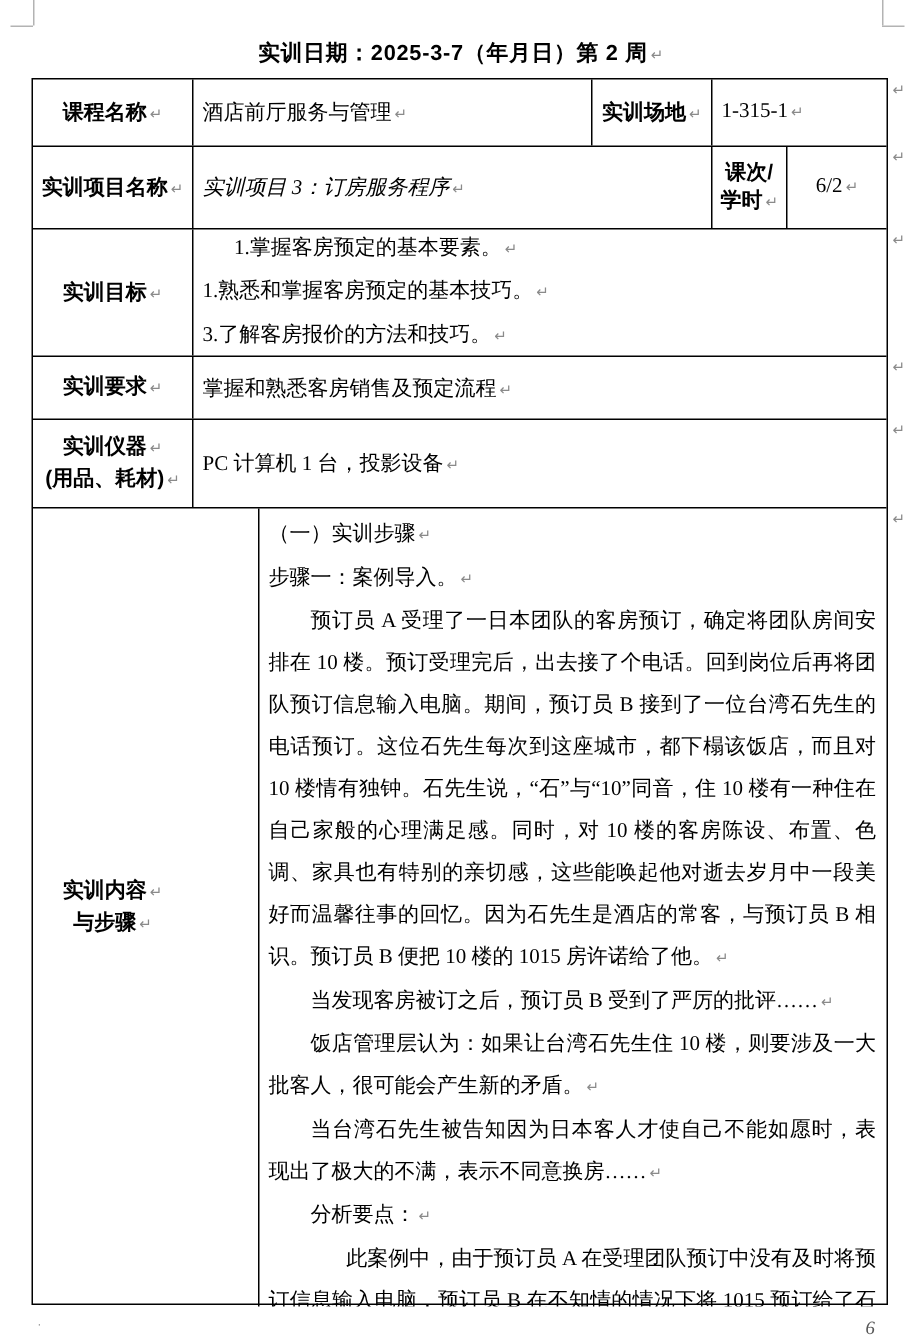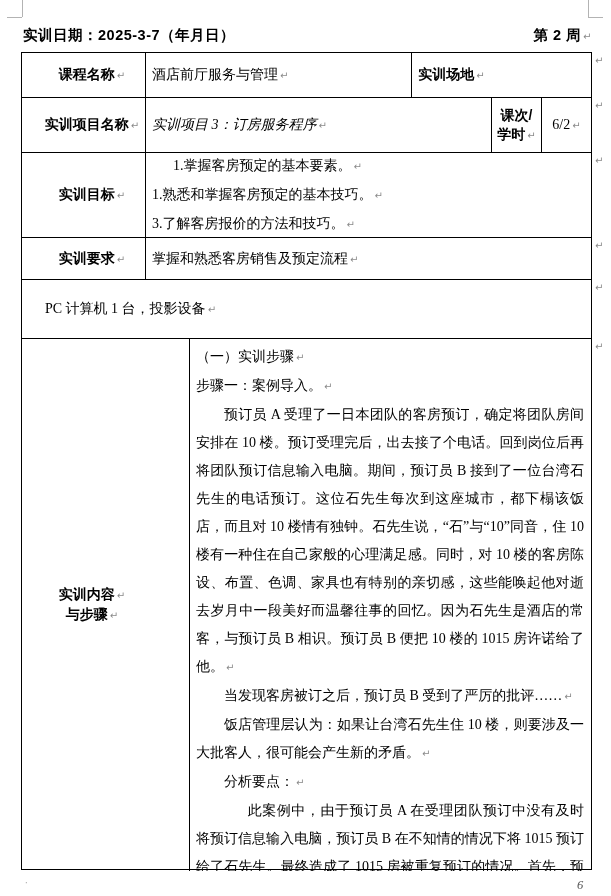--- a/index.html
+++ b/index.html
@@ -10,34 +10,34 @@
   }
   
   .cropmark{position:absolute;}
   .crop-tl-v{left:22px;top:0;width:1px;height:17px;background:#b3b3b3;}
   .crop-tl-h{left:7px;top:17px;width:15px;height:1px;background:#b3b3b3;}
   .crop-tr-v{left:588px;top:0;width:1px;height:17px;background:#b3b3b3;}
   .crop-tr-h{left:588px;top:17px;width:15px;height:1px;background:#b3b3b3;}
   
   .hdr{
     position:absolute;left:23px;top:26px;width:569px;
-    display:flex;justify-content:space-between;align-items:baseline;
+    display:flex;justify-content:center;align-items:baseline;
     font-family:"Liberation Sans","DejaVu Sans",sans-serif;
     font-weight:bold;font-size:14.5px;letter-spacing:.5px;
   }
   
   .doc-table{
     position:absolute;left:21px;top:52px;width:571px;height:818px;
     border:1px solid #000;box-sizing:border-box;
     display:flex;flex-direction:column;
   }
   .trow{display:flex;box-sizing:border-box;border-bottom:1px solid #000;}
   .trow:last-child{border-bottom:none;}
   .tcell{box-sizing:border-box;border-left:1px solid #000;overflow:hidden;}
-  .tcell:first-child{border-left:none;margin-left:17px;}
+  .tcell:first-child{border-left:none;}
   .lblcell{
     display:flex;flex-direction:column;align-items:center;justify-content:center;
     font-family:"Liberation Sans","DejaVu Sans",sans-serif;
     font-weight:bold;font-size:14px;text-align:center;line-height:19px;
   }
   .valcell{display:flex;align-items:center;padding:0 6px;font-size:14px;}
   .valcell.center{justify-content:center;padding:0 2px;}
   .w-label{width:106px;flex:none;}
   .r1-val{width:266px;flex:none;}
   .r1-lbl2{width:80px;flex:none;}
@@ -91,20 +91,23 @@
   <div class="trow h-r1">
     <div class="tcell lblcell w-label">
       <span><span>课程名称</span><span class="pil">↵</span></span>
     </div>
     <div class="tcell valcell r1-val">
       <span><span>酒店前厅服务与管理</span><span class="pil">↵</span></span>
     </div>
     <div class="tcell lblcell r1-lbl2">
       <span><span>实训场地</span><span class="pil">↵</span></span>
     </div>
+    <div class="tcell valcell grow">
+      <span><span>1-315-1</span><span class="pil">↵</span></span>
+    </div>
   </div>
 
   <div class="trow h-r2">
     <div class="tcell lblcell w-label">
       <span><span>实训项目名称</span><span class="pil">↵</span></span>
     </div>
     <div class="tcell valcell r2-val">
       <span><span>实训项目 3：订房服务程序</span><span class="pil">↵</span></span>
     </div>
     <div class="tcell lblcell r2-lbl2">
@@ -130,36 +133,41 @@
   <div class="trow h-r4">
     <div class="tcell lblcell w-label">
       <span><span>实训要求</span><span class="pil">↵</span></span>
     </div>
     <div class="tcell valcell grow">
       <span><span>掌握和熟悉客房销售及预定流程</span><span class="pil">↵</span></span>
     </div>
   </div>
 
   <div class="trow h-r5">
+    <div class="tcell lblcell w-label">
+      <span><span>实训仪器</span><span class="pil">↵</span></span>
+      <span><span>(用品、耗材)</span><span class="pil">↵</span></span>
+    </div>
     <div class="tcell valcell grow">
       <span><span>PC 计算机 1 台，投影设备</span><span class="pil">↵</span></span>
     </div>
   </div>
 
   <div class="trow h-r6">
     <div class="tcell lblcell w-label">
       <span><span>实训内容</span><span class="pil">↵</span></span>
       <span><span>与步骤</span><span class="pil">↵</span></span>
     </div>
     <div class="tcell contentcell grow">
       <p class="para"><span>（一）实训步骤</span><span class="pil">↵</span></p>
       <p class="para"><span>步骤一：案例导入。</span><span class="pil">↵</span></p>
       <p class="para ind2"><span>预订员 A 受理了一日本团队的客房预订，确定将团队房间安排在 10 楼。预订受理完后，出去接了个电话。回到岗位后再将团队预订信息输入电脑。期间，预订员 B 接到了一位台湾石先生的电话预订。这位石先生每次到这座城市，都下榻该饭店，而且对 10 楼情有独钟。石先生说，“石”与“10”同音，住 10 楼有一种住在自己家般的心理满足感。同时，对 10 楼的客房陈设、布置、色调、家具也有特别的亲切感，这些能唤起他对逝去岁月中一段美好而温馨往事的回忆。因为石先生是酒店的常客，与预订员 B 相识。预订员 B 便把 10 楼的 1015 房许诺给了他。</span><span class="pil">↵</span></p>
       <p class="para ind2"><span>当发现客房被订之后，预订员 B 受到了严厉的批评……</span><span class="pil">↵</span></p>
       <p class="para ind2"><span>饭店管理层认为：如果让台湾石先生住 10 楼，则要涉及一大批客人，很可能会产生新的矛盾。</span><span class="pil">↵</span></p>
+      <p class="para ind2"><span>当台湾石先生被告知因为日本客人才使自己不能如愿时，表现出了极大的不满，表示不同意换房……</span><span class="pil">↵</span></p>
       <p class="para ind2"><span>分析要点：</span><span class="pil">↵</span></p>
       <p class="para ind4"><span>此案例中，由于预订员 A 在受理团队预订中没有及时将预订信息输入电脑，预订员 B 在不知情的情况下将 1015 预订给了石先生。最终造成了 1015 房被重复预订的情况。首先，预订员在接受预订时，一般不</span></p>
     </div>
   </div>
 </div>
 
 <span class="rowpil" style="left:595px;top:55px;">↵</span>
 <span class="rowpil" style="left:595px;top:100px;">↵</span>
 <span class="rowpil" style="left:595px;top:155px;">↵</span>
 <span class="rowpil" style="left:595px;top:240px;">↵</span>

